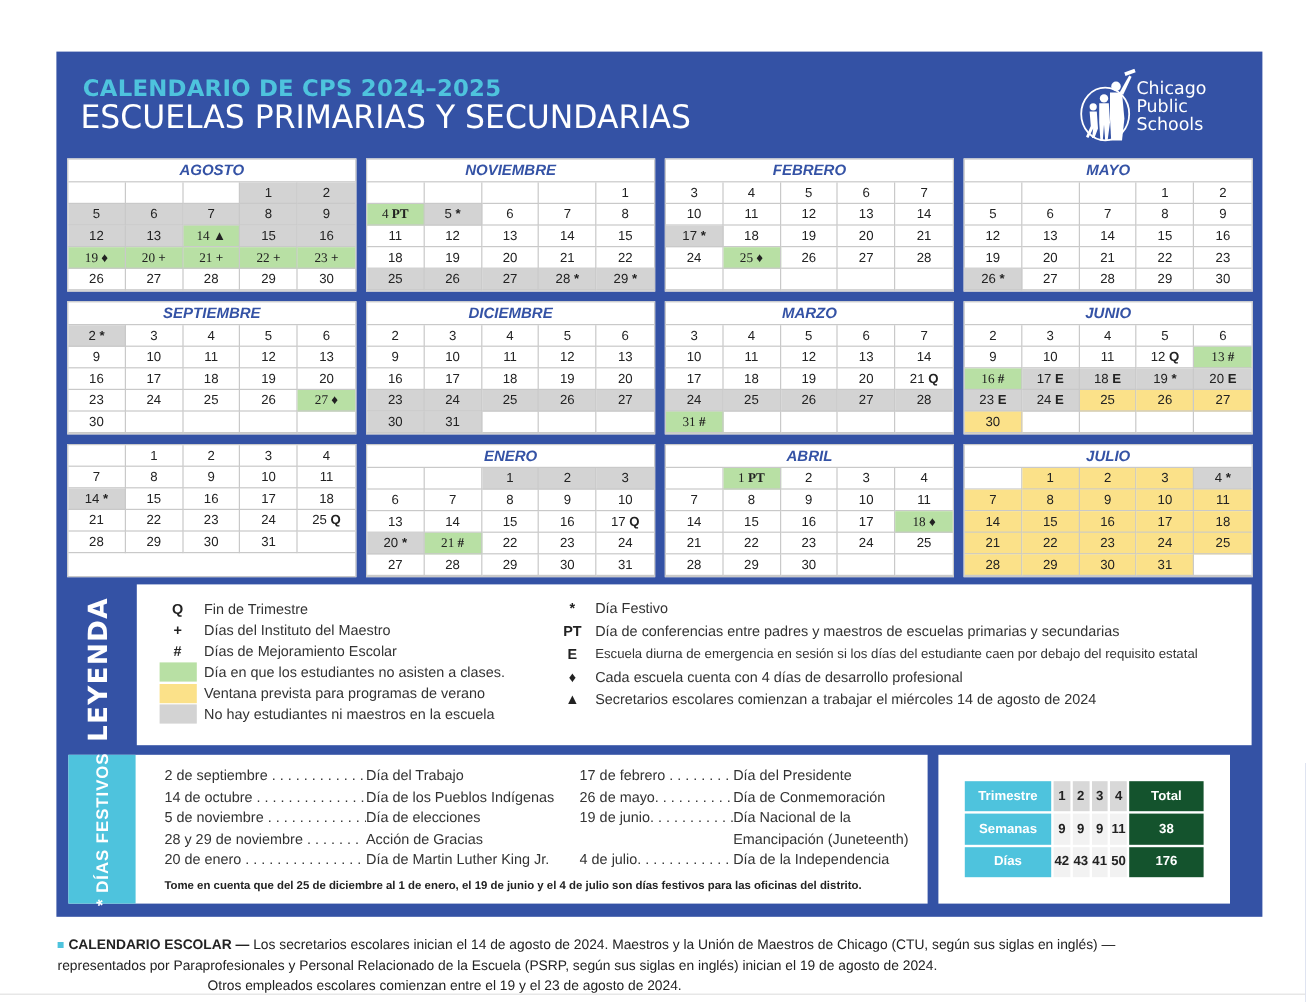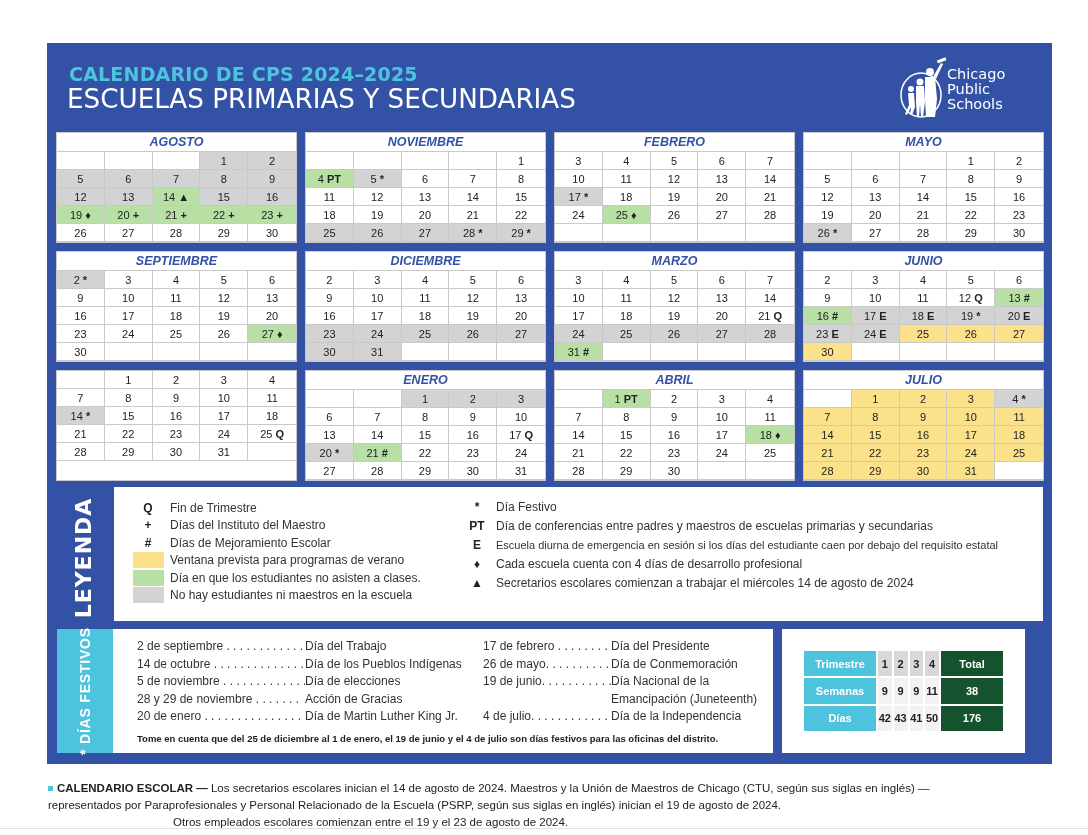--- a/index.html
+++ b/index.html
@@ -13,21 +13,21 @@
 
   .logo { position: absolute; left: 850px; top: 14px; width: 130px; height: 64px; }
   .logo-text { position: absolute; left: 50px; top: 10px; color: #fff; font-size: 14.5px; line-height: 15px; font-family: "DejaVu Sans", sans-serif; }
 
   .months { position: absolute; left: 9px; top: 89px; width: 988px; display: grid; grid-template-columns: repeat(4, 241px); column-gap: 8px; row-gap: 8px; }
   .month { background: #fff; border: 1px solid #c9c9c9; }
   .month-head { height: 19px; text-align: center; font-weight: bold; font-size: 12.5px; color: #3452a5; line-height: 19px; border-bottom: 1px solid #c9c9c9; font-style: italic; }
   .grid { display: grid; grid-template-columns: repeat(5, 1fr); }
   .cell { height: 18px; font-size: 11px; text-align: center; line-height: 18px; border-right: 1px solid #c9c9c9; border-bottom: 1px solid #c9c9c9; color: #222; white-space: nowrap; }
   .cell:nth-child(5n) { border-right: none; }
-  .cell.g { background: #b8e0a4; }
+  .cell.g { background: #b8e0a4; font-family: Liberation Serif, serif; }
   .cell.y { background: #fbe189; }
   .cell.x { background: #d3d3d3; }
   .cell b { font-weight: bold; }
 
   .legend-label { position: absolute; left: 18px; top: 455px; width: 36px; height: 120px; }
   .legend-label span { position: absolute; left: 50%; top: 50%; transform: translate(-50%, -50%) rotate(-90deg); color: #fff; font-weight: bold; font-size: 22px; letter-spacing: 1px; white-space: nowrap; font-family: "DejaVu Sans", sans-serif; }
 
   .legend-box { position: absolute; left: 67px; top: 444px; width: 929px; height: 134px; background: #fff; }
   .legend-col { position: absolute; top: 12px; }
   .legend-row { display: flex; align-items: center; height: 17.5px; font-size: 12px; color: #333; }
@@ -458,26 +458,26 @@
         </div>
         <div class="legend-row">
           <div class="sym">+</div>
           <div>Días del Instituto del Maestro</div>
         </div>
         <div class="legend-row">
           <div class="sym">#</div>
           <div>Días de Mejoramiento Escolar</div>
         </div>
         <div class="legend-row">
+          <div class="swatch" style="background: rgb(184, 224, 164);"></div>
+          <div>Día en que los estudiantes no asisten a clases.</div>
+        </div>
+        <div class="legend-row">
           <div class="swatch" style="background: rgb(251, 225, 137);"></div>
           <div>Ventana prevista para programas de verano</div>
-        </div>
-        <div class="legend-row">
-          <div class="swatch" style="background: rgb(184, 224, 164);"></div>
-          <div>Día en que los estudiantes no asisten a clases.</div>
         </div>
         <div class="legend-row">
           <div class="swatch" style="background: rgb(211, 211, 211);"></div>
           <div>No hay estudiantes ni maestros en la escuela</div>
         </div>
       </div>
     <div class="legend-col right" id="legend-right" style="left:344px; top:10px;">
         <div class="legend-row">
           <div class="sym">*</div>
           <div>Día Festivo</div>

